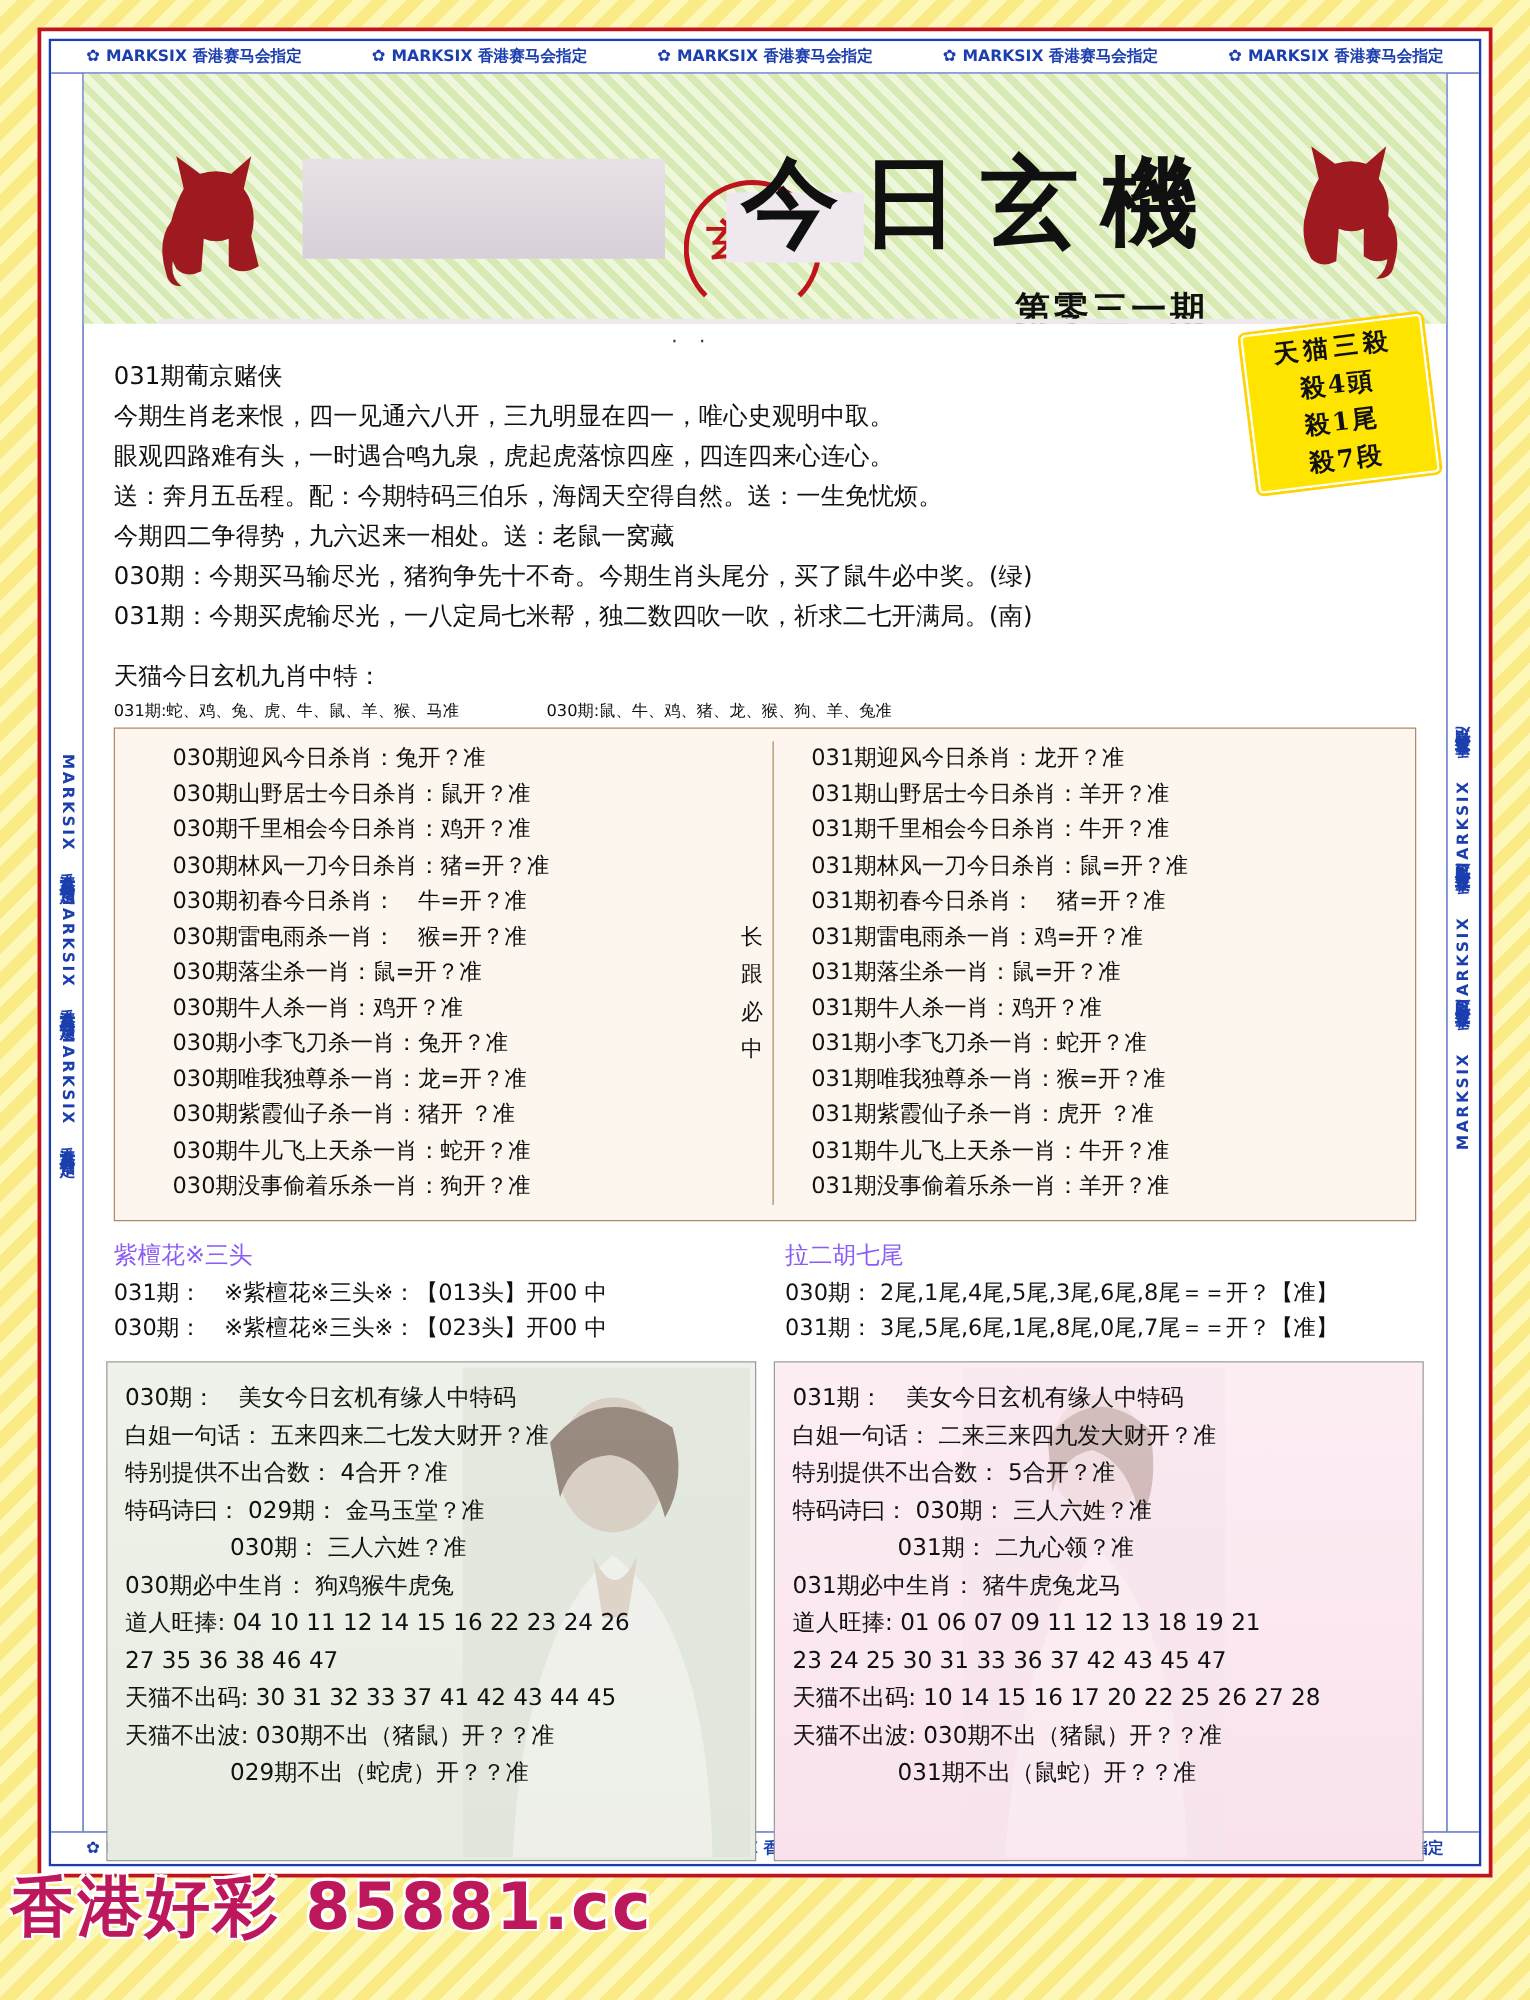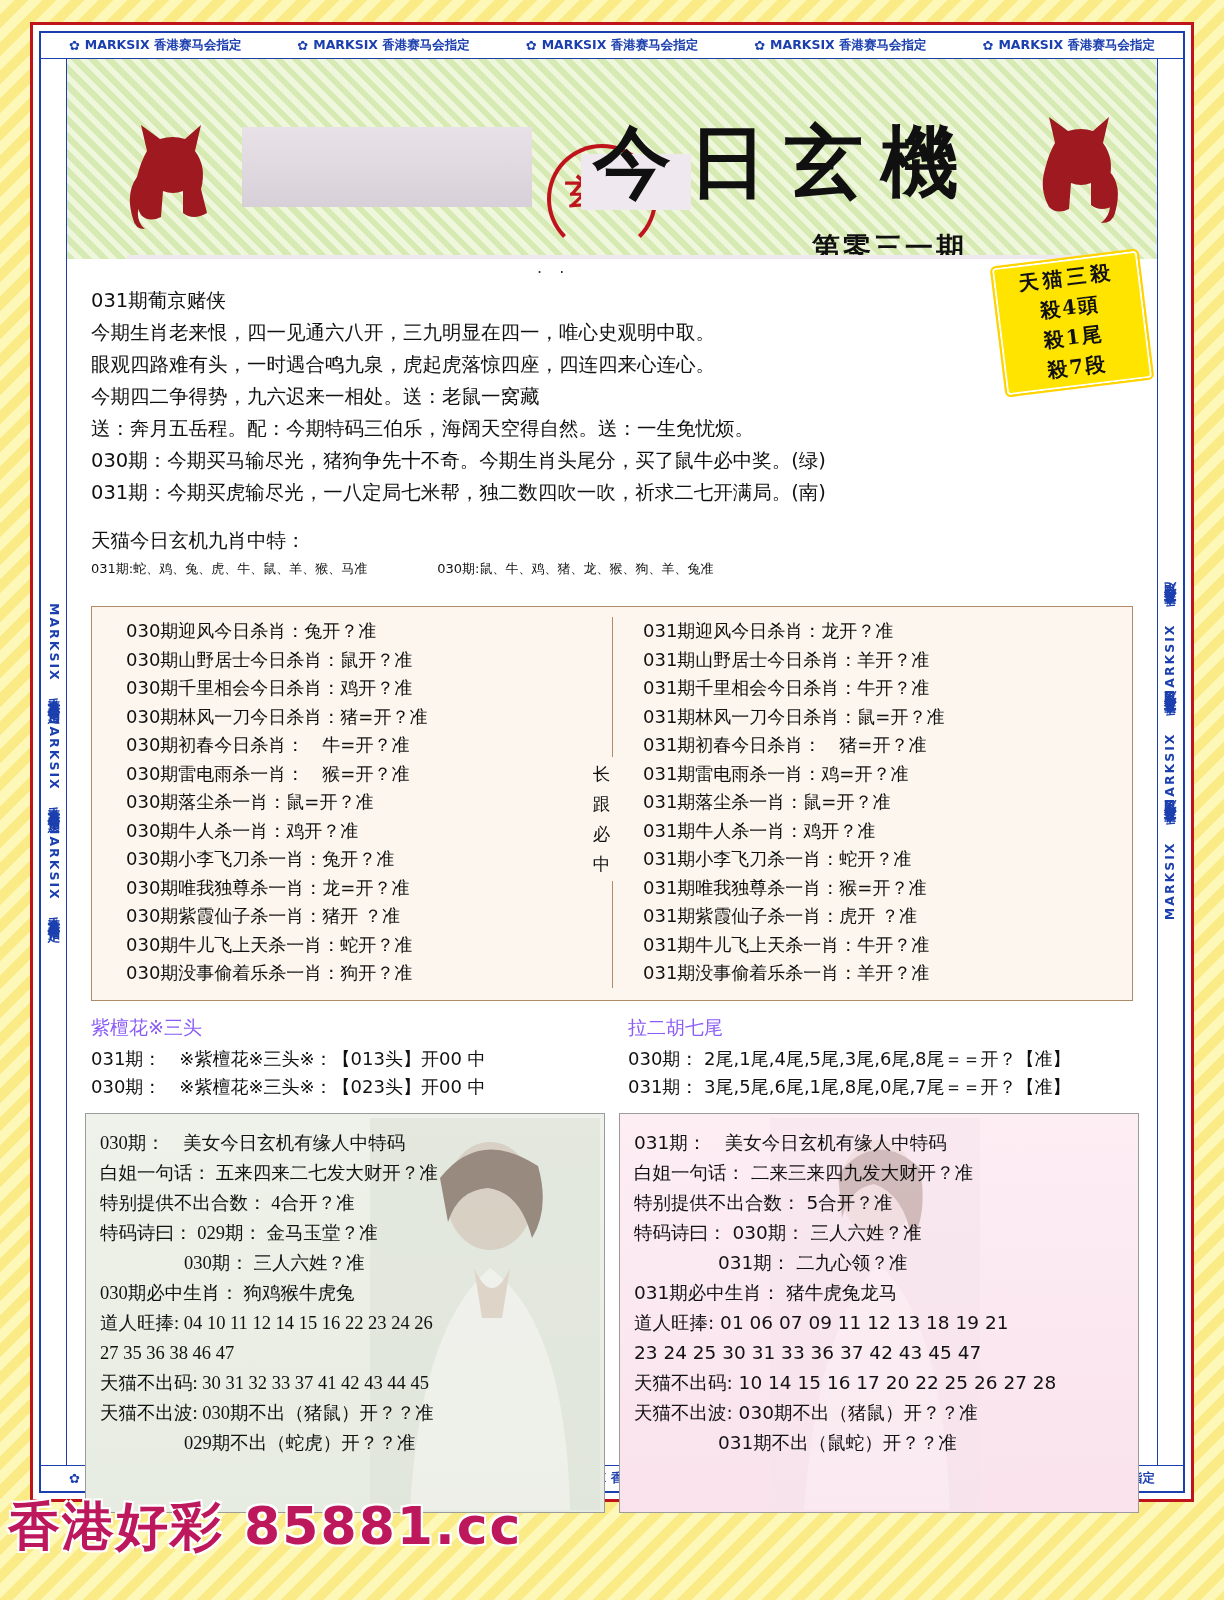--- a/index.html
+++ b/index.html
@@ -115,22 +115,22 @@
   .stamp .t1 { margin-top:5px; letter-spacing:4px;}
   .stamp .t2 { margin-top:3px; letter-spacing:2px;}
   .stamp .t3 { margin-top:3px; letter-spacing:2px;}
   .stamp .t4 { margin-top:3px; letter-spacing:2px;}
 
   .sect-title { font-size:19.5px; color:#111; margin-top:18px; }
   .nine-row { font-size:13px; color:#111; margin-top:6px; display:flex; gap:70px;}
 
   
   .kill-box {
-    margin:28px 24px 0 24px; border:1px solid #b08b6a; background:#fdf6ee;
-    display:flex; position:relative; padding:10px 0 12px 0;
+    margin:4px 24px 0 24px; border:1px solid #b08b6a; background:#fdf6ee;
+    display:flex; position:relative; padding:10px 0 12px 12px;
   }
   .kill-col { width:50%; padding:0 6px 0 34px; }
   .kill-col.right { padding-left:30px; border-left:1px solid #b08b6a; }
   .kill-line { font-size:18px; color:#111; line-height:28.5px; white-space:nowrap;}
   .vert-note {
     position:absolute; left:49%; top:150px; transform:translateX(-50%);
     font-size:17.5px; color:#111; line-height:30px; text-align:center;
     background:#fdf6ee; padding:2px 4px;
   }
 
@@ -140,21 +140,21 @@
   .mid .col.right { padding-left:16px; }
   .mid .h { font-size:19px; color:#8b5cf6; margin-bottom:4px;}
   .mid .r { font-size:18px; color:#111; line-height:28px; white-space:nowrap;}
 
   
   .panels { display:flex; gap:14px; margin:12px 18px 0 18px; }
   .panel {
     width:50%; border:1px solid #9b9b9b; position:relative; overflow:hidden;
     height:400px;
   }
-  .panel.left { background:linear-gradient(180deg,#eef2ea,#e7ece2);font-family:Liberation Serif, serif; }
+  .panel.left { background:linear-gradient(180deg,#eef2ea,#e7ece2); }
   .panel.right { background:linear-gradient(180deg,#fdeef4,#f9e2ec); }
   .panel .photo {
     position:absolute; right:4px; top:4px; bottom:4px; width:230px;
     opacity:.65;
   }
   .panel.right .photo { right:auto; left:150px; width:210px; opacity:.5;}
   .panel .ptxt { position:relative; padding:14px 12px 0 14px; }
   .pl { font-size:18.5px; color:#111; line-height:30px; white-space:nowrap; position:relative; z-index:2;}
   .indent1 { padding-left:84px; }
 
@@ -266,22 +266,22 @@
         <div class="stamp">
           <div class="t1">天猫三殺</div>
           <div class="t2">殺4頭</div>
           <div class="t3">殺1尾</div>
           <div class="t4">殺7段</div>
         </div>
 
         <div class="line">031期葡京赌侠</div>
         <div class="line">今期生肖老来恨，四一见通六八开，三九明显在四一，唯心史观明中取。</div>
         <div class="line">眼观四路难有头，一时遇合鸣九泉，虎起虎落惊四座，四连四来心连心。</div>
+        <div class="line">送：奔月五岳程。配：今期特码三伯乐，海阔天空得自然。送：一生免忧烦。</div>
         <div class="line">今期四二争得势，九六迟来一相处。送：老鼠一窝藏</div>
-        <div class="line">送：奔月五岳程。配：今期特码三伯乐，海阔天空得自然。送：一生免忧烦。</div>
         <div class="line">030期：今期买马输尽光，猪狗争先十不奇。今期生肖头尾分，买了鼠牛必中奖。(绿)</div>
         <div class="line">031期：今期买虎输尽光，一八定局七米帮，独二数四吹一吹，祈求二七开满局。(南)</div>
 
         <div class="sect-title">天猫今日玄机九肖中特：</div>
         <div class="nine-row">
           <span>031期:蛇、鸡、兔、虎、牛、鼠、羊、猴、马准</span>
           <span>030期:鼠、牛、鸡、猪、龙、猴、狗、羊、兔准</span>
         </div>
       </div>
 

